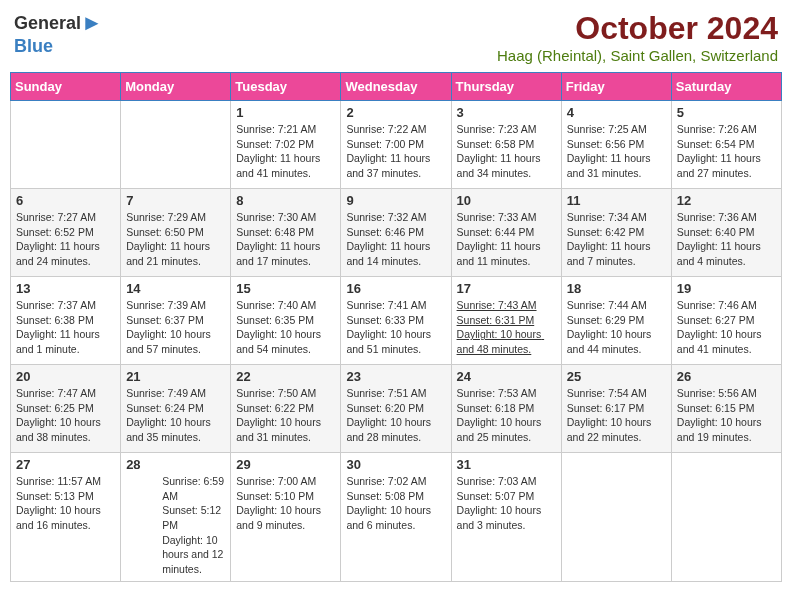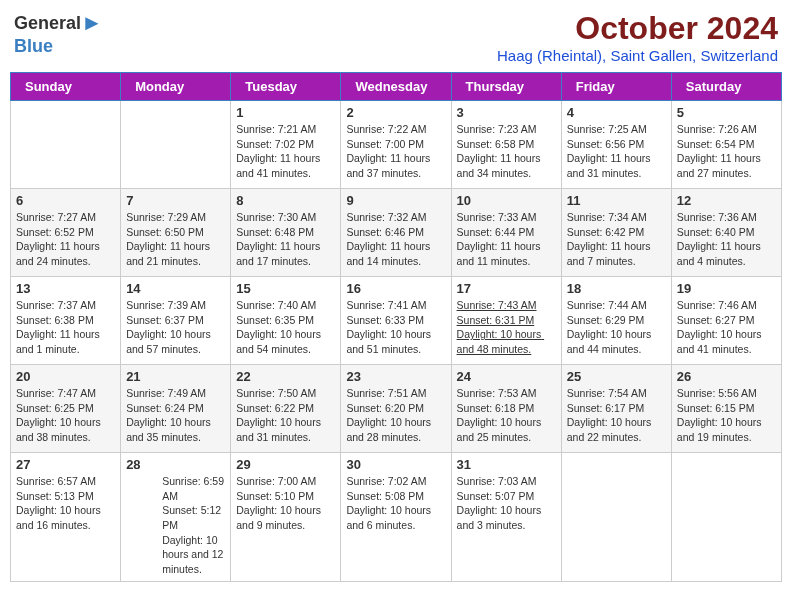--- a/index.html
+++ b/index.html
@@ -43,31 +43,31 @@
     .title-area {
       text-align: right;
     }
     .month-title {
       font-size: 32px;
       color: #7f1d1d;
       font-weight: bold;
     }
     .location-title {
       font-size: 15px;
-      color: #1d4ed8;
+      color: #4d7c0f;
     }
     .calendar-table {
       width: 100%;
       border-collapse: collapse;
       table-layout: fixed;
     }
     .calendar-table th {
-      background-color: #a21caf;
+      background-color: #ec4899;
       color: white;
-      padding: 6px 14px;
+      padding: 6px 4px;
       font-size: 13px;
       font-weight: bold;
       text-align: left;
       border: 1px solid #3a7fc1;
     }
     .calendar-table td {
       border: 1px solid #ccc;
       vertical-align: top;
       padding: 4px 5px;
       font-size: 10.5px;
@@ -282,21 +282,21 @@
         <td>
           <span class="day-number">26</span>
           <div class="cell-content" style="white-space: pre-wrap;">Sunrise: 5:56 AM
 Sunset: 6:15 PM
 Daylight: 10 hours and 19 minutes.</div>
         </td>
       </tr>
       <tr>
         <td>
           <span class="day-number">27</span>
-          <div class="cell-content" style="white-space: pre-wrap;">Sunrise: 6:57 AM
+          <div class="cell-content" style="white-space: pre-wrap;">Sunrise: 11:57 AM
 Sunset: 5:13 PM
 Daylight: 10 hours and 16 minutes.</div>
         </td>
         <td>
           <span class="day-number">28</span>
           <div class="cell-content" style="white-space: pre-wrap; margin-left: 36px;">Sunrise: 6:59 AM
 Sunset: 5:12 PM
 Daylight: 10 hours and 12 minutes.</div>
         </td>
         <td>

